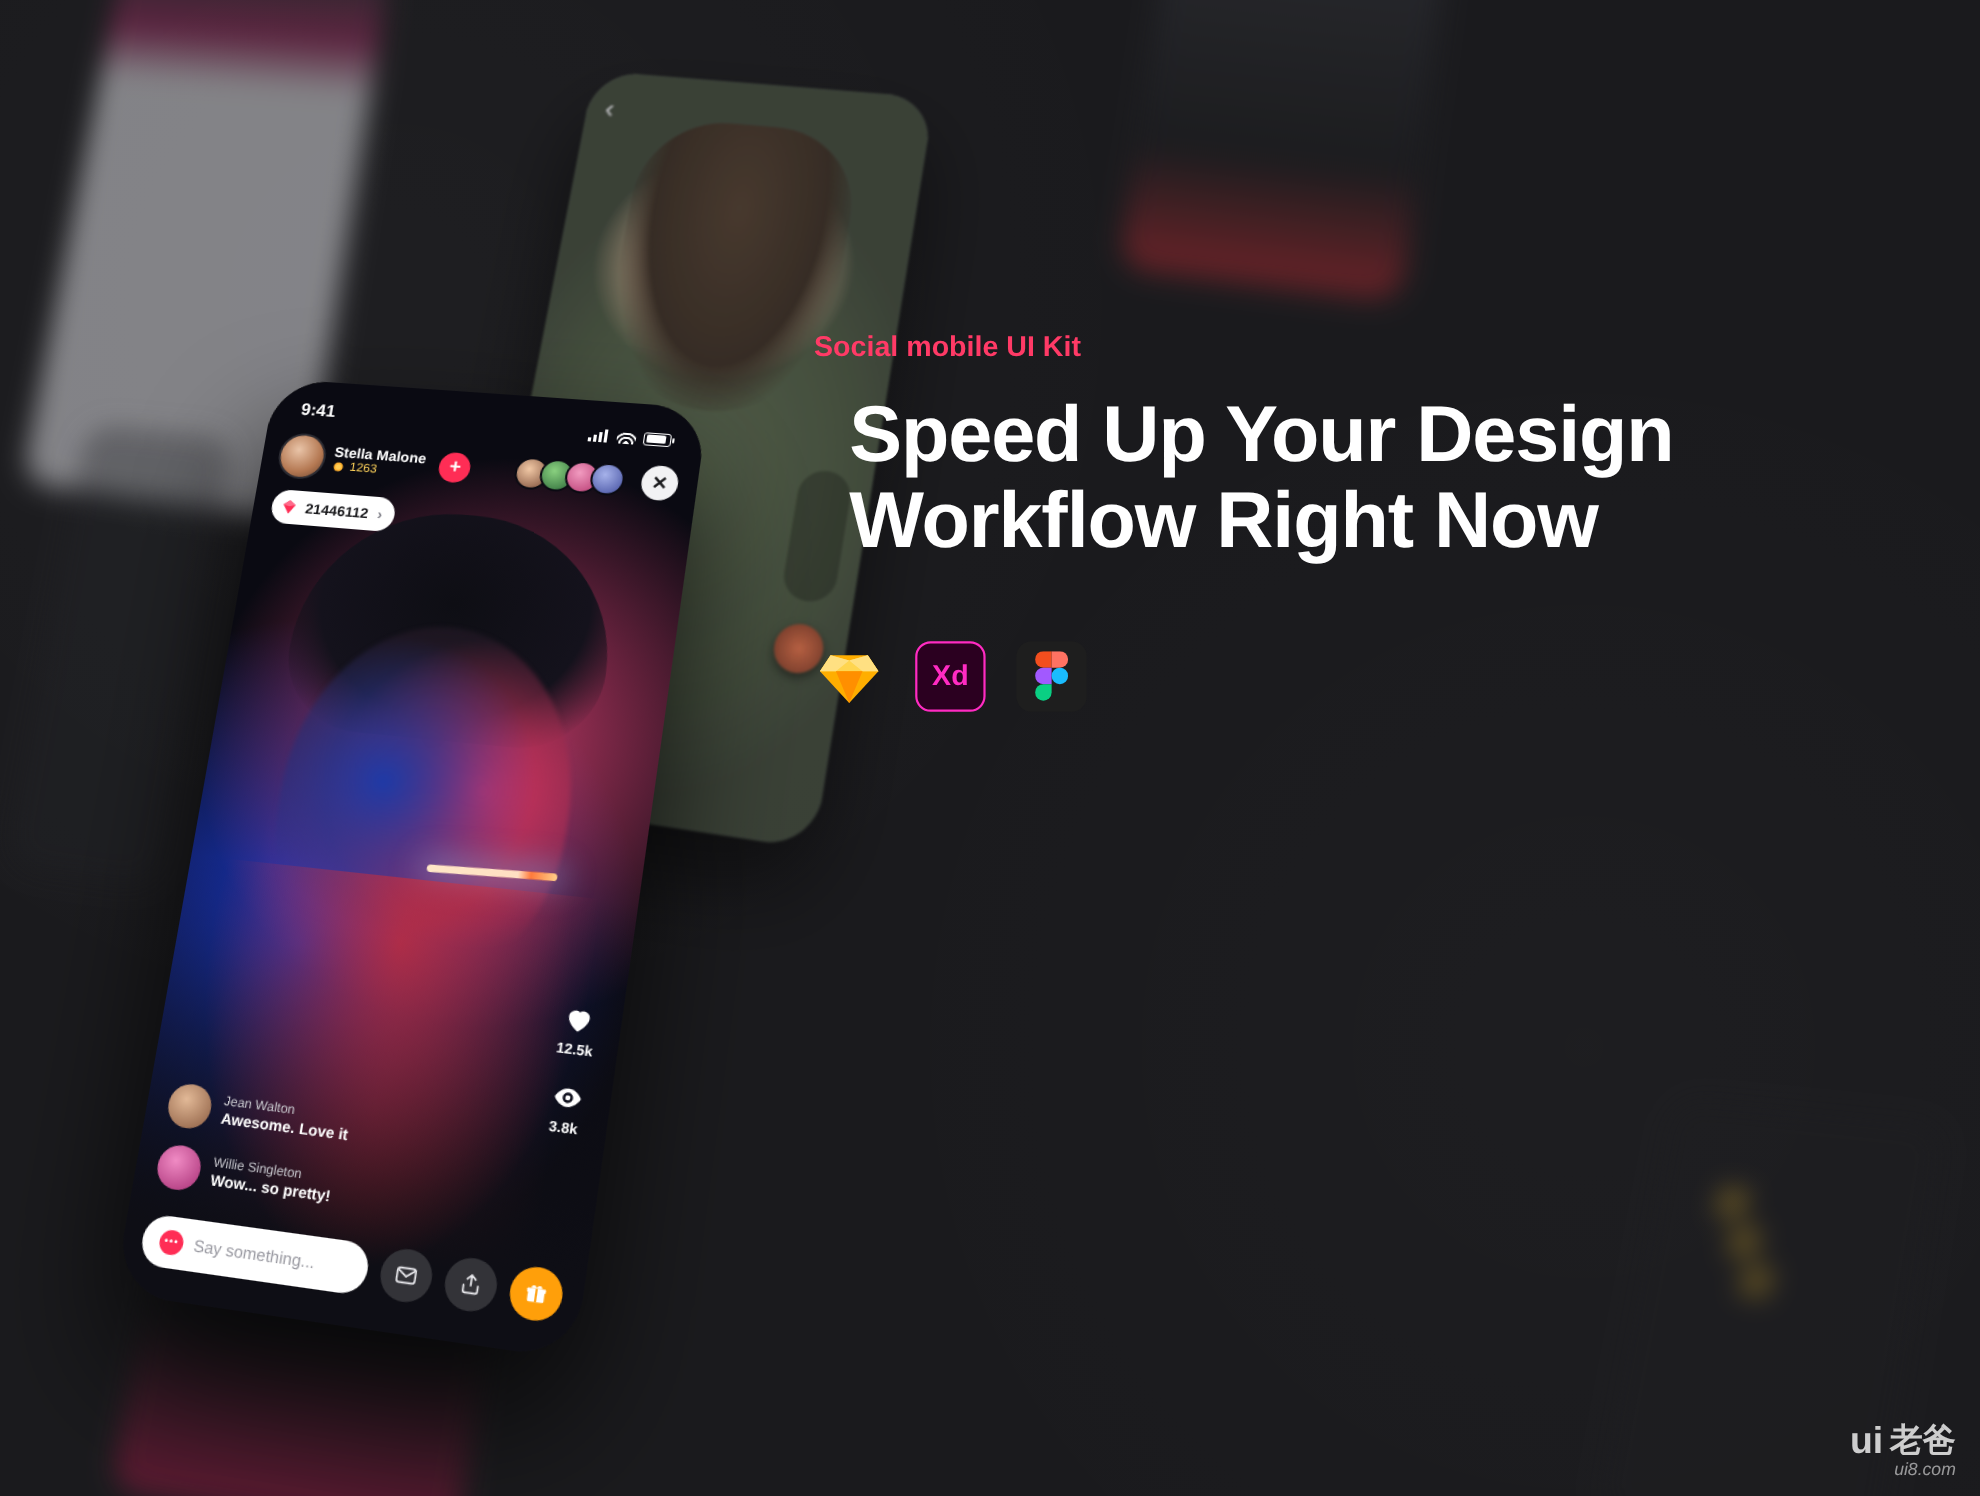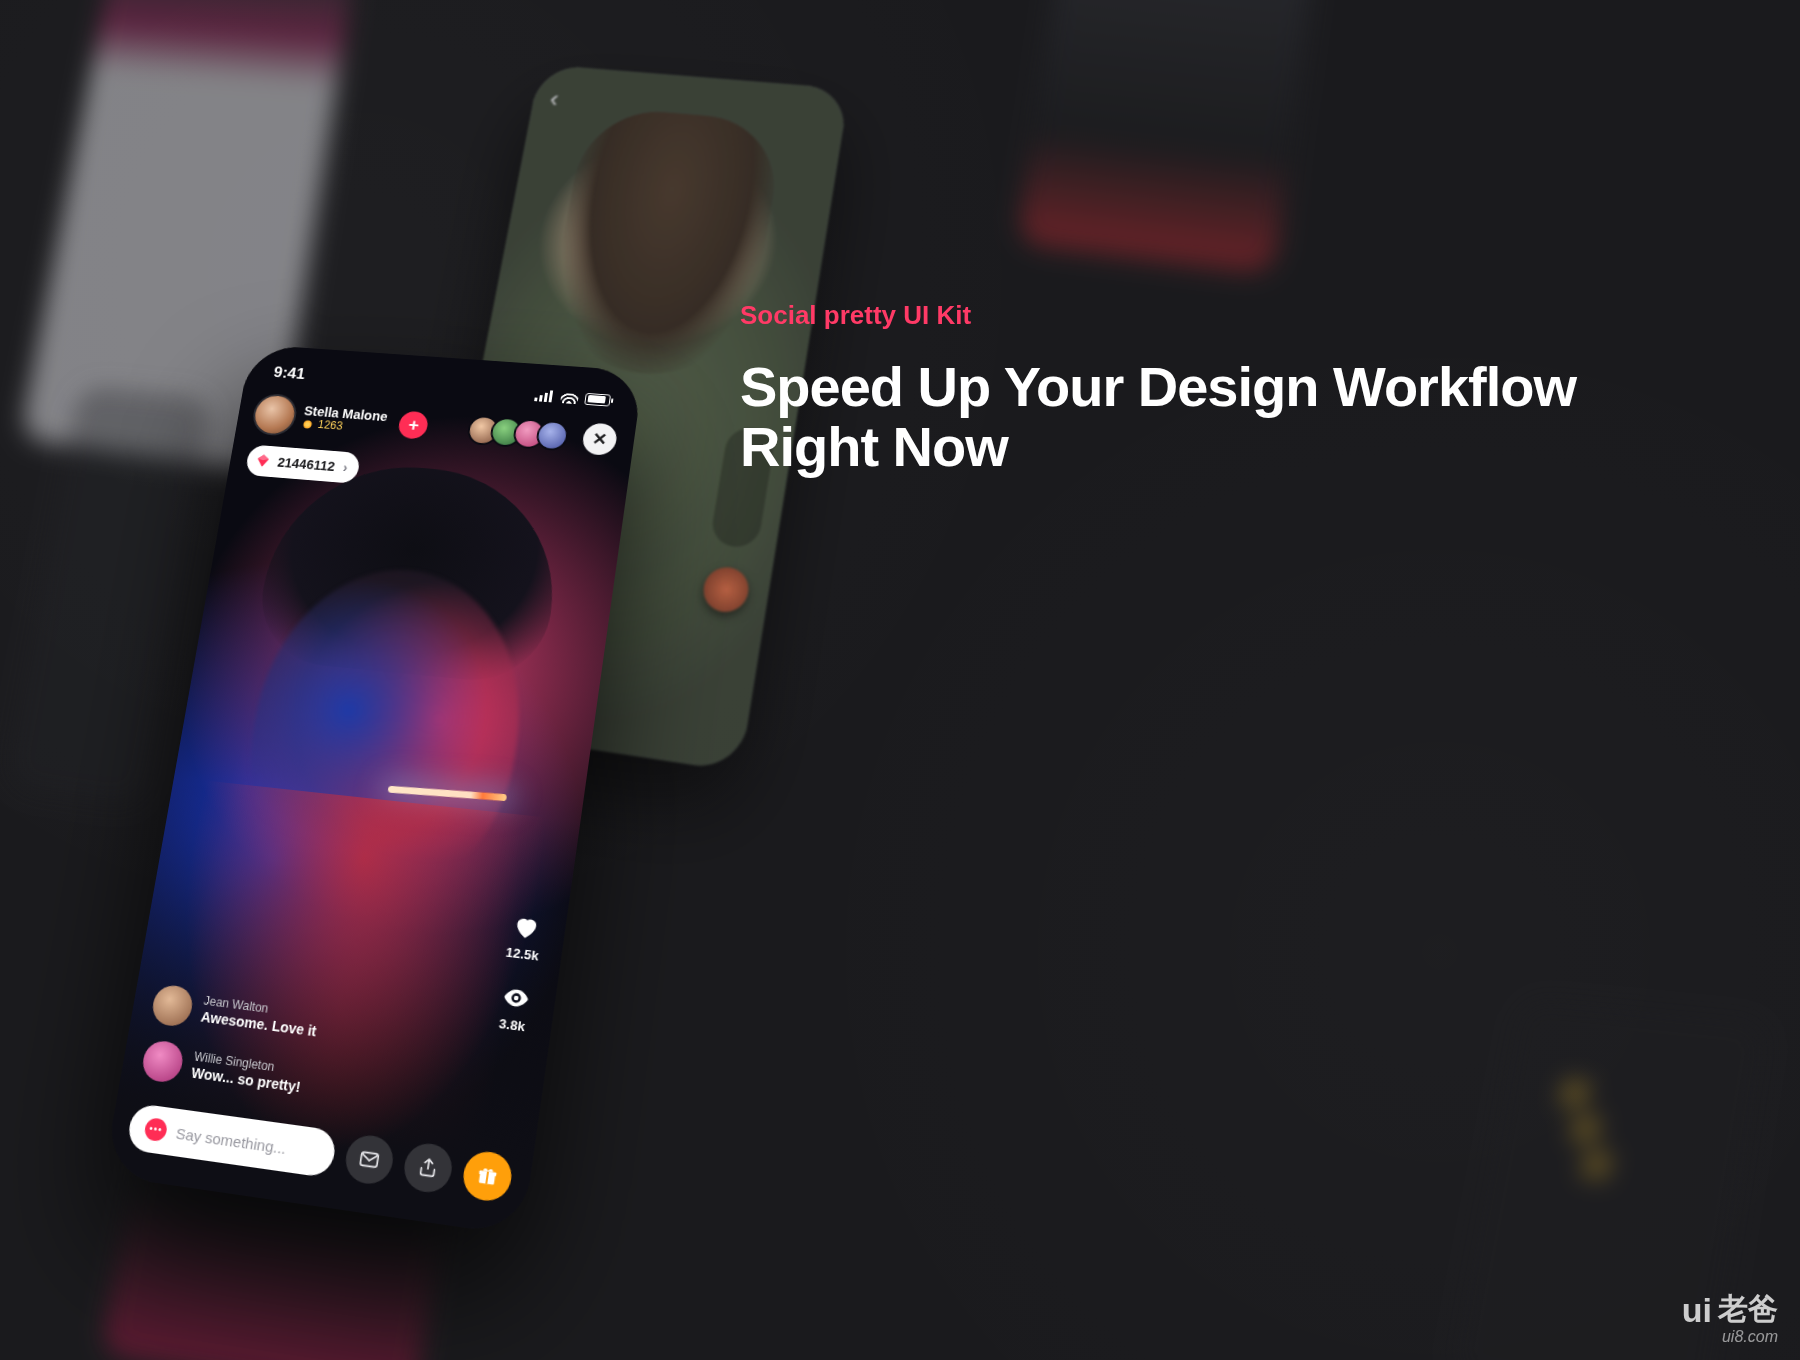--- a/index.html
+++ b/index.html
@@ -163,21 +163,21 @@
   .say-dot { width:22px; height:22px; border-radius:12px; background:#ff2d55; position:relative;}
   .say-dot::after{content:"•••"; position:absolute; left:50%; top:50%; transform:translate(-50%,-52%); font-size:10px; letter-spacing:1px; color:#fff;}
   .say-text { color:#9898a0; font-size:15px; font-weight:500;}
   .circ-btn { width:46px; height:46px; border-radius:24px; display:flex; align-items:center; justify-content:center;}
   .dark-btn { background:#333338; color:#e8e8ec;}
   .gift-btn { background:#ff9f0a; color:#fff;}
 
   
   .marketing { position:absolute; left:740px; top:300px; right:120px;}
   .eyebrow { font-size:26px; font-weight:600; color:#ff3a66; margin-bottom:26px;}
-  .headline { font-size:56px; font-weight:800; line-height:1.08; letter-spacing:-1px; color:#fff;}
+  .headline { font-size:72px; font-weight:800; line-height:1.08; letter-spacing:-1px; color:#fff;margin-left:32px;}
   .subcopy { margin-top:56px; font-size:28px; line-height:1.8; color:#b1b1b7; max-width:680px;}
   .tools { margin-top:70px; display:flex; gap:28px; align-items:center;}
   .tool { width:64px; height:64px; border-radius:14px; display:flex; align-items:center; justify-content:center;}
   .tool.sketch svg{width:58px;height:58px;}
   .tool.xd { border:2.5px solid #ff2bc2; background:#2b0020;}
   .tool.xd span{font-weight:800; font-size:26px; color:#ff2bc2;}
   .tool.figma { background:#1e1e1e;}
   .tool.figma svg{width:30px;height:46px;}
 
   .watermark { position:absolute; right:22px; bottom:14px; text-align:right;}
@@ -312,22 +312,44 @@
             <rect x="3" y="7" width="18" height="4" rx="1" fill="#fff"></rect>
             <rect x="11" y="7" width="2" height="13" fill="#ff9f0a"></rect>
             <path d="M12 7c-1-4-6-3-5 0h5zm0 0c1-4 6-3 5 0h-5z" fill="#fff"></path>
           </svg>
       </div>
     </div>
   </div>
 </div>
 
 <div class="marketing">
-  <div class="eyebrow">Social pretty UI Kit</div>
+  <div class="eyebrow">Social mobile UI Kit</div>
   <div class="headline">Speed Up Your Design Workflow Right Now</div>
+  <div class="tools">
+    <div class="tool sketch">
+      <svg viewBox="0 0 48 48">
+          <path fill="#ffae00" d="M10 8h28l8 12-22 24L2 20z"></path>
+          <path fill="#ffd54f" d="M10 8l14 4 14-4 8 12H2z"></path>
+          <path fill="#ffe082" d="M24 12L10 8l-8 12h12zM24 12l14-4 8 12H34z"></path>
+          <path fill="#ff8f00" d="M14 20l10 24 10-24z"></path>
+        </svg>
+    </div>
+    <div class="tool xd">
+      <span>Xd</span>
+    </div>
+    <div class="tool figma">
+      <svg viewBox="0 0 30 46">
+        <path fill="#f24e1e" d="M7.5 0h7.5v15H7.5A7.5 7.5 0 0 1 7.5 0z"></path>
+        <path fill="#ff7262" d="M22.5 0H15v15h7.5A7.5 7.5 0 0 0 22.5 0z"></path>
+        <path fill="#a259ff" d="M7.5 15H15v15H7.5a7.5 7.5 0 0 1 0-15z"></path>
+        <circle fill="#1abcfe" cx="22.5" cy="22.5" r="7.5"></circle>
+        <path fill="#0acf83" d="M7.5 30H15v7.5A7.5 7.5 0 1 1 7.5 30z"></path>
+      </svg>
+    </div>
+  </div>
 </div>
 
 <div class="watermark">
   <div class="top">
     <span>ui</span>
     <span class="cn">老爸</span>
   </div>
   <div class="sub">ui8.com</div>
 </div>
 

